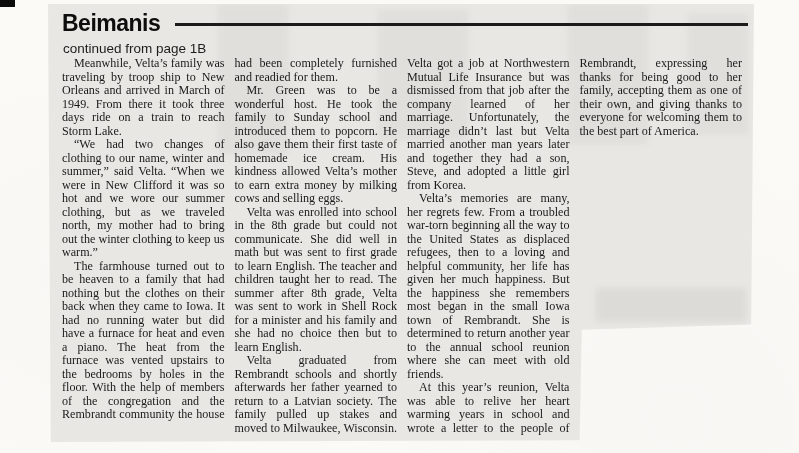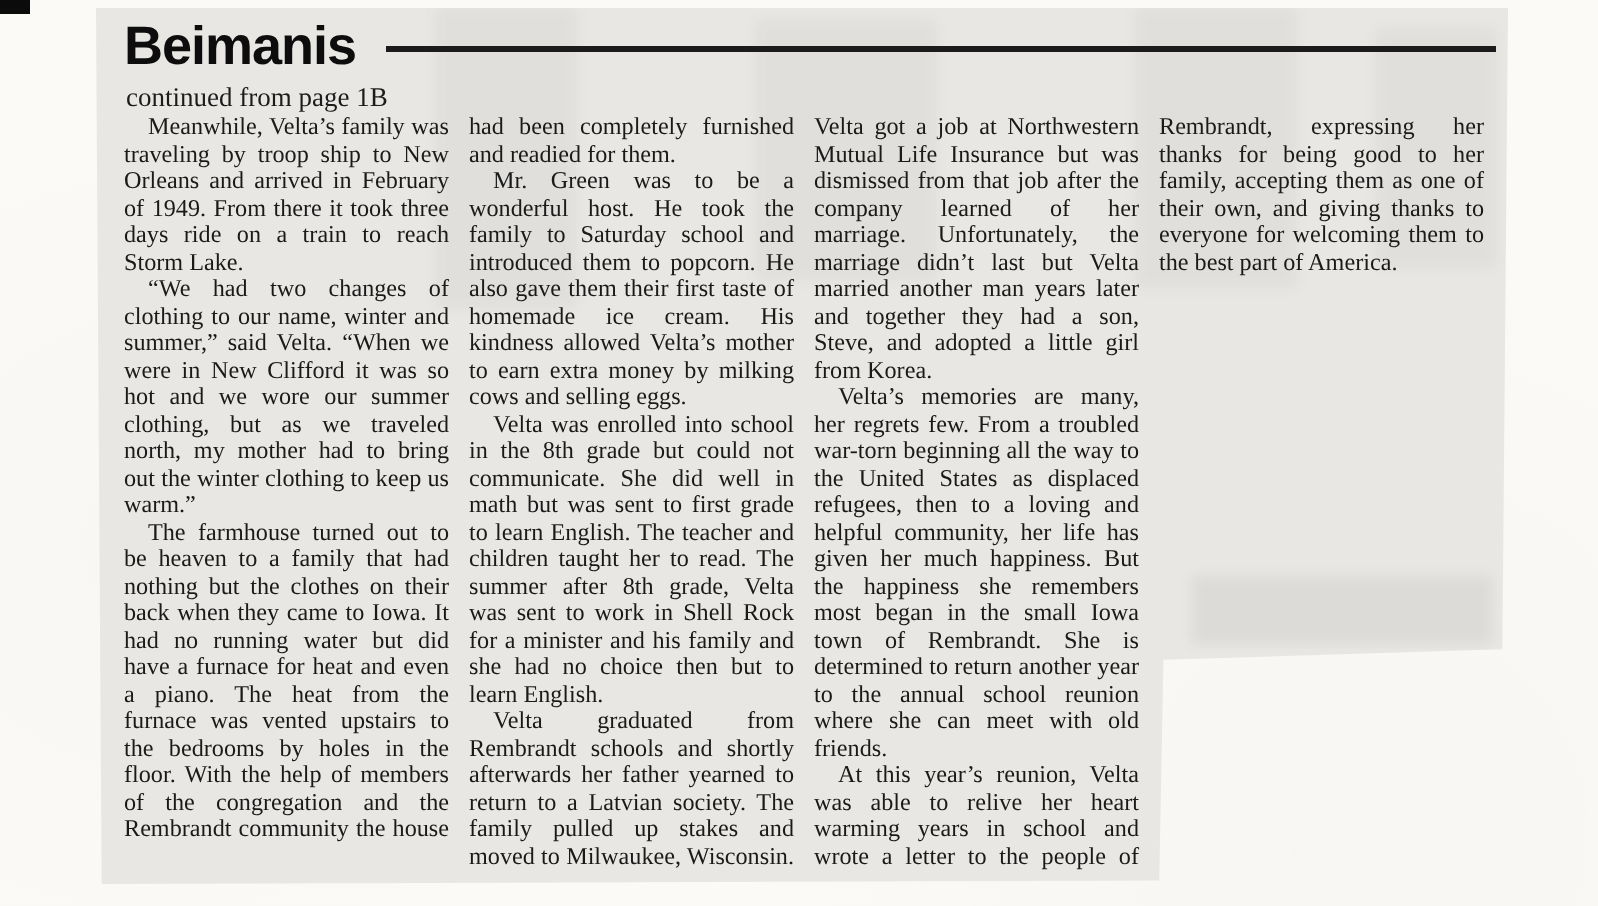--- a/index.html
+++ b/index.html
@@ -57,37 +57,37 @@
     left: 14px;
     top: 4px;
     right: 6px;
     display: flex;
     align-items: flex-start;
   }
   .masthead h1 {
     margin: 0;
     font-family: "Liberation Sans", sans-serif;
     font-weight: bold;
-    font-size: 27px;
+    font-size: 23px;
     line-height: 30px;
     letter-spacing: -0.5px;
     color: #0d0d0d;
   }
   .title-rule {
     flex: 1;
     height: 3px;
     background: #1b1b1b;
     margin-left: 15px;
     margin-top: 15px;
   }
   .continued {
     position: absolute;
     left: 15px;
     top: 37px;
-    font-family: Liberation Serif, serif;
+    font-family: Liberation Sans, sans-serif;
     font-size: 13.5px;
     color: #1c1c1c;
   }
   .article-body {
     position: absolute;
     left: 14px;
     top: 53px;
     width: 680px;
     height: 386px;
     overflow: hidden;
@@ -120,23 +120,23 @@
   <div class="ghost g5"></div>
 
   <div class="masthead">
     <h1>Beimanis</h1>
     <div class="title-rule"></div>
   </div>
 
   <div class="continued">continued from page 1B</div>
 
   <div class="article-body">
-      <p>Meanwhile, Velta’s family was traveling by troop ship to New Orleans and arrived in February of 1949. From there it took three days ride on a train to reach Storm Lake.</p>
+      <p>Meanwhile, Velta’s family was traveling by troop ship to New Orleans and arrived in March of 1949. From there it took three days ride on a train to reach Storm Lake.</p>
       <p>“We had two changes of clothing to our name, winter and summer,” said Velta. “When we were in New Clifford it was so hot and we wore our summer clothing, but as we traveled north, my mother had to bring out the winter clothing to keep us warm.”</p>
       <p>The farmhouse turned out to be heaven to a family that had nothing but the clothes on their back when they came to Iowa. It had no running water but did have a furnace for heat and even a piano. The heat from the furnace was vented upstairs to the bedrooms by holes in the floor. With the help of members of the congregation and the Rembrandt community the house had been completely furnished and readied for them.</p>
-      <p>Mr. Green was to be a wonderful host. He took the family to Saturday school and introduced them to popcorn. He also gave them their first taste of homemade ice cream. His kindness allowed Velta’s mother to earn extra money by milking cows and selling eggs.</p>
+      <p>Mr. Green was to be a wonderful host. He took the family to Sunday school and introduced them to popcorn. He also gave them their first taste of homemade ice cream. His kindness allowed Velta’s mother to earn extra money by milking cows and selling eggs.</p>
       <p>Velta was enrolled into school in the 8th grade but could not communicate. She did well in math but was sent to first grade to learn English. The teacher and children taught her to read. The summer after 8th grade, Velta was sent to work in Shell Rock for a minister and his family and she had no choice then but to learn English.</p>
       <p>Velta graduated from Rembrandt schools and shortly afterwards her father yearned to return to a Latvian society. The family pulled up stakes and moved to Milwaukee, Wisconsin. Velta got a job at Northwestern Mutual Life Insurance but was dismissed from that job after the company learned of her marriage. Unfortunately, the marriage didn’t last but Velta married another man years later and together they had a son, Steve, and adopted a little girl from Korea.</p>
       <p>Velta’s memories are many, her regrets few. From a troubled war-torn beginning all the way to the United States as displaced refugees, then to a loving and helpful community, her life has given her much happiness. But the happiness she remembers most began in the small Iowa town of Rembrandt. She is determined to return another year to the annual school reunion where she can meet with old friends.</p>
       <p>At this year’s reunion, Velta was able to relive her heart warming years in school and wrote a letter to the people of Rembrandt, expressing her thanks for being good to her family, accepting them as one of their own, and giving thanks to everyone for welcoming them to the best part of America.</p>
     </div>
 
 </div>
 
 </body></html>

